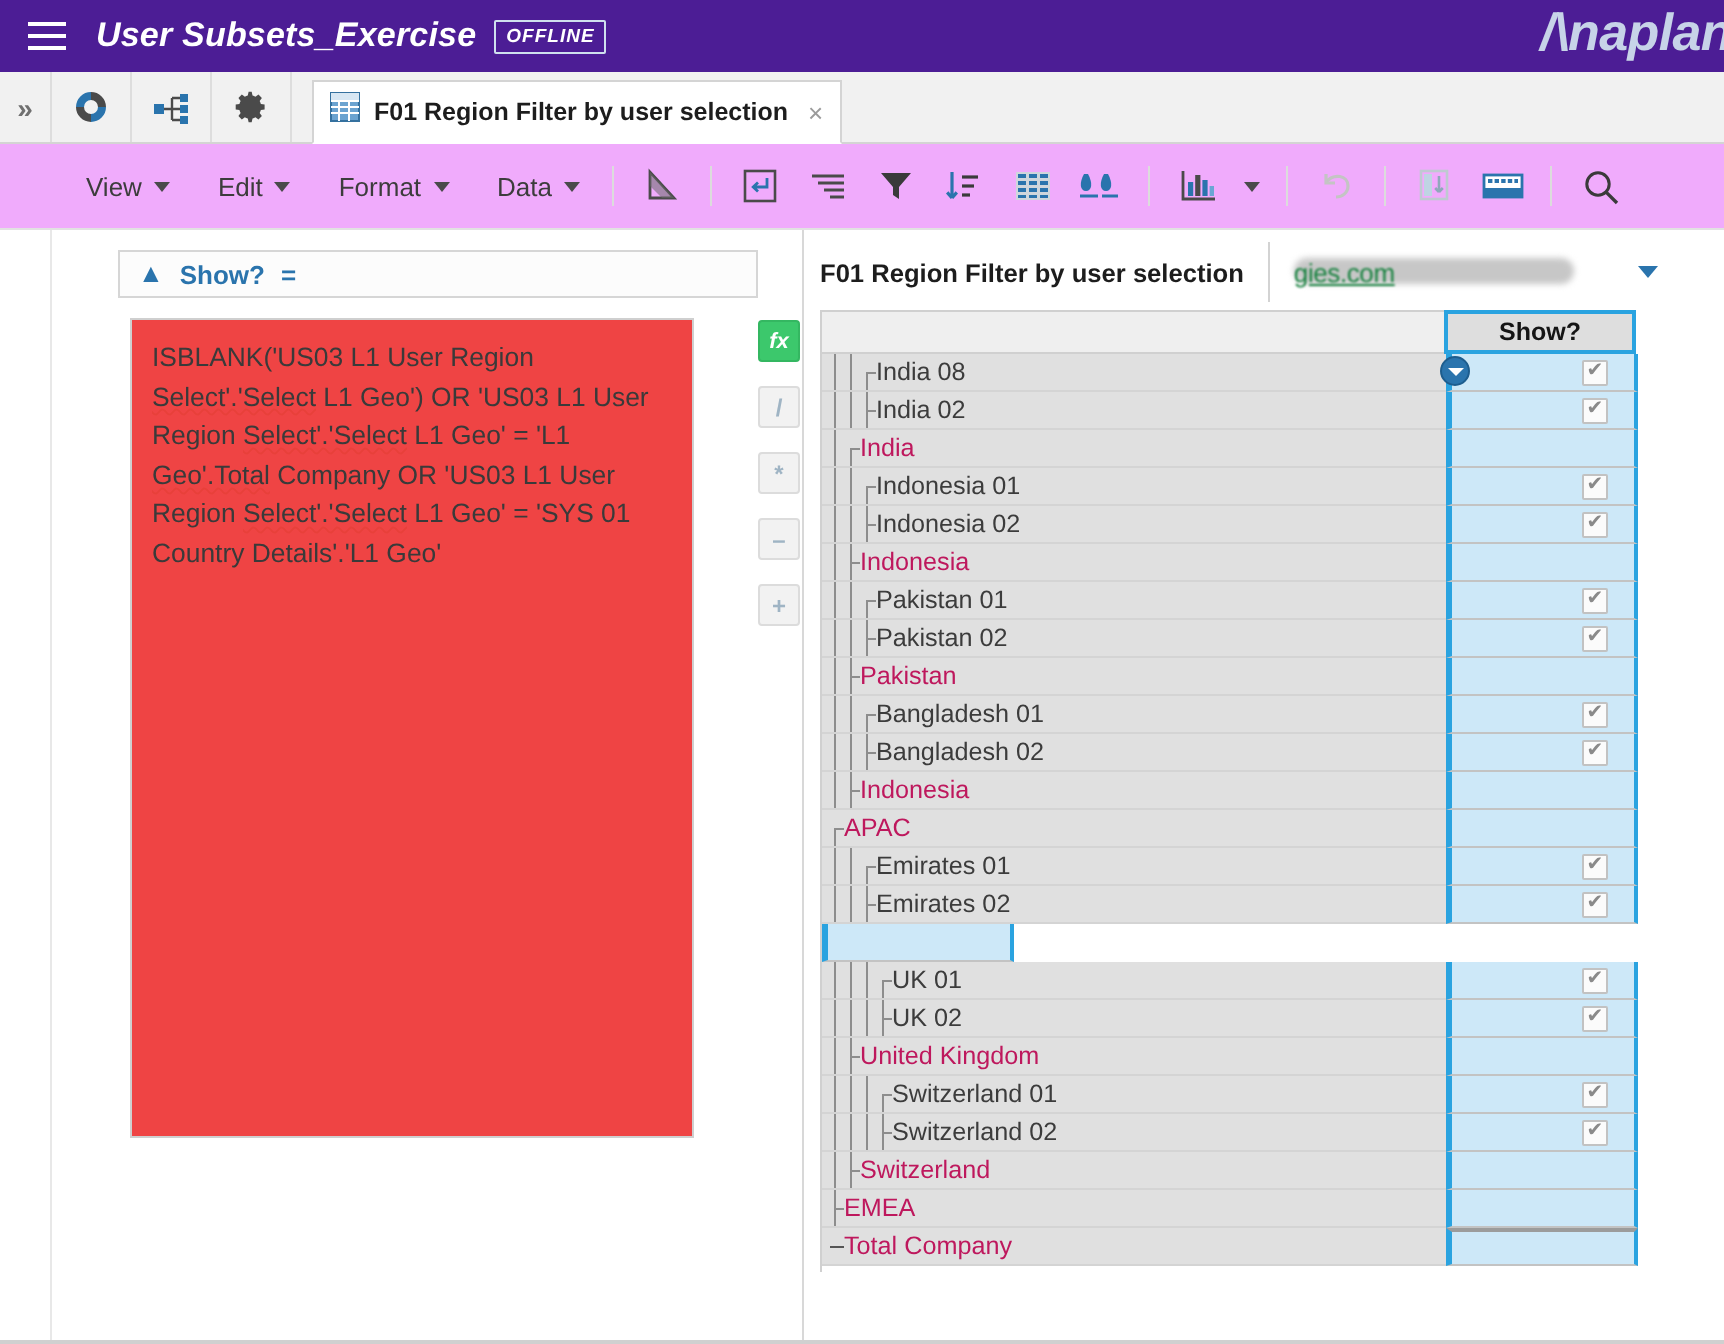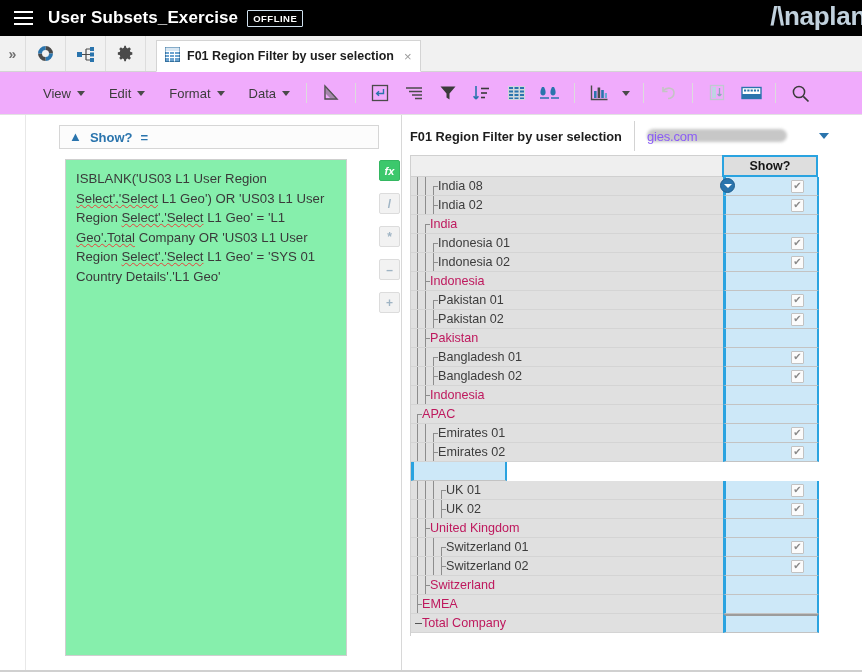--- a/index.html
+++ b/index.html
@@ -9,22 +9,22 @@
     overflow: hidden;
     background: #ffffff;
     font-family: "Liberation Sans", sans-serif;
     -webkit-font-smoothing: antialiased;
   }
 
   
   .appbar {
     position: absolute; top: 0; left: 0;
     width: 862px; height: 36px;
-    background: #000000;
-    display: flex; align-items: center;
+    background: #4c1d95;
+    display: flex; align-items: center; font-style: italic;
   }
   .hamburger {
     width: 34px; height: 36px;
     display: flex; flex-direction: column;
     align-items: center; justify-content: center;
     gap: 4px; cursor: pointer; margin-left: 6px;
   }
   .hamburger span {
     display: block; width: 19px; height: 2px; background: #ffffff;
   }
@@ -129,22 +129,22 @@
     background: #fcfcfc; border: 1px solid #d6d6d6;
     display: flex; align-items: center; gap: 8px;
     padding-left: 9px; cursor: pointer;
   }
   .chev2 { color: #2a74ad; font-size: 13px; font-weight: bold; line-height: 10px; }
   .show-label { color: #2a74ad; font-size: 13px; font-weight: bold; }
   .eq-sign { color: #2a74ad; font-size: 13px; font-weight: bold; }
 
   .formula-box {
     position: absolute; left: 38px; top: 44px;
-    width: 282px; height: 497px;
-    background: #86efac; border: 1px solid #cfcfcf;
+    width: 282px; height: 410px;
+    background: #ef4444; border: 1px solid #cfcfcf;
     padding: 9px 10px;
     font-size: 13.2px; color: #3a3a3a; line-height: 19.6px;
     overflow: hidden; cursor: text;
   }
   .sq {
     text-decoration: underline;
     text-decoration-style: wavy;
     text-decoration-color: #e8403a;
     text-decoration-thickness: 1px;
   }
@@ -181,22 +181,22 @@
     display: flex; align-items: center;
   }
   .userchip {
     margin-left: 12px; display: flex; align-items: center; gap: 7px; cursor: pointer;
   }
   .redact {
     position: relative; width: 165px; height: 15px;
     display: flex; align-items: center;
   }
   .redact .blurtext {
-    color: #8b5cf6; font-size: 13px; white-space: nowrap;
-    filter: blur(0.6px); letter-spacing: -0.2px;
+    color: #15803d; font-size: 13px; white-space: nowrap;
+    filter: blur(0.6px); letter-spacing: -0.2px; text-decoration: underline;
   }
   .redact .smudge {
     position: absolute; left: 0; top: 0px;
     width: 140px; height: 13px;
     background: #c7c7c7;
     border-radius: 7px;
     filter: blur(1.6px);
   }
   .chip-caret {
     width: 0; height: 0;

